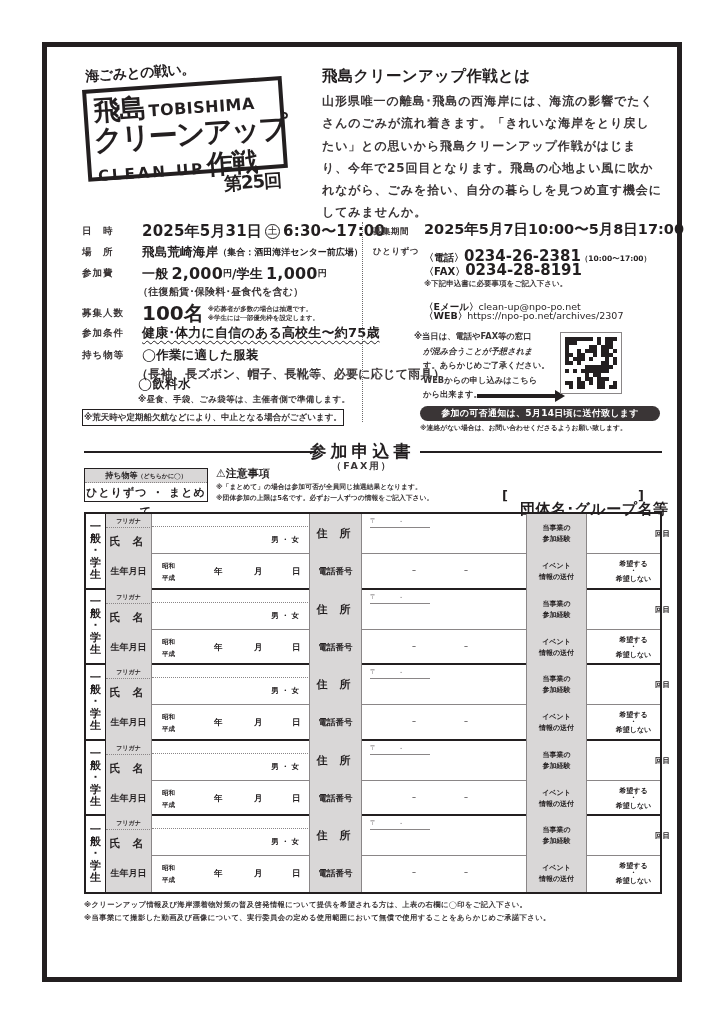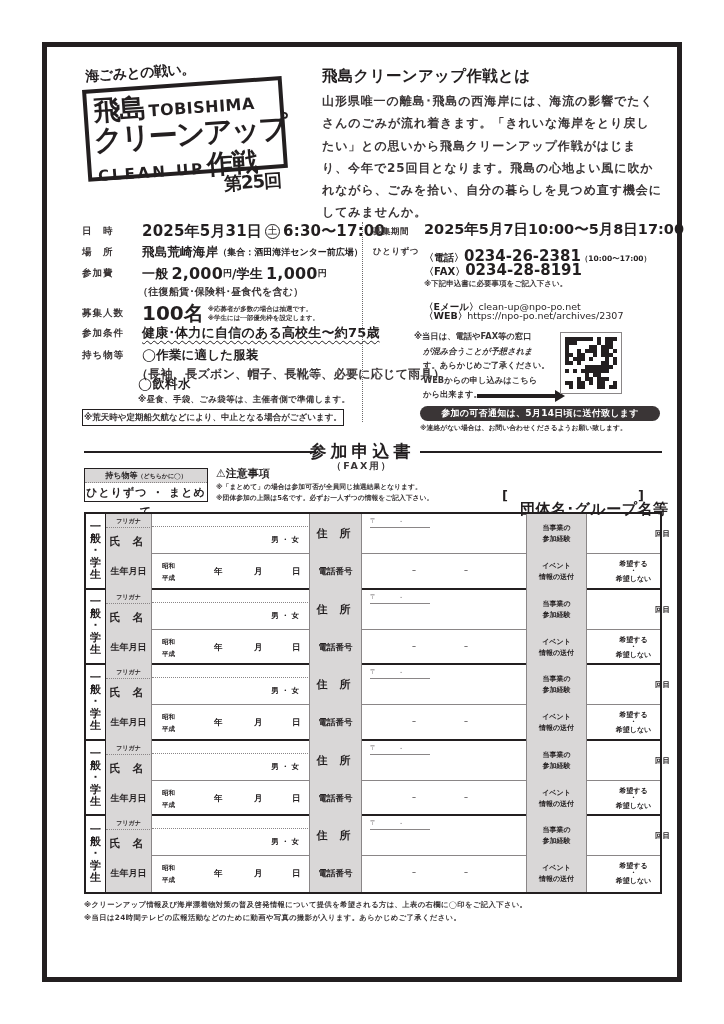--- a/index.html
+++ b/index.html
@@ -618,14 +618,14 @@
         <div>希望する</div>
         <div style="line-height:5px;">･</div>
         <div>希望しない</div>
       </div>
     </div>
   </div>
 </div>
 
 <div class="footer-notes">
   <div>※クリーンアップ情報及び海岸漂着物対策の普及啓発情報について提供を希望される方は、上表の右欄に◯印をご記入下さい。</div>
-  <div>※当日は24時間テレビの広報活動などのために動画や写真の撮影が入ります。あらかじめご了承ください。</div>
+  <div>※当事業にて撮影した動画及び画像について、実行委員会の定める使用範囲において無償で使用することをあらかじめご承諾下さい。</div>
 </div>
 
 </body></html>

